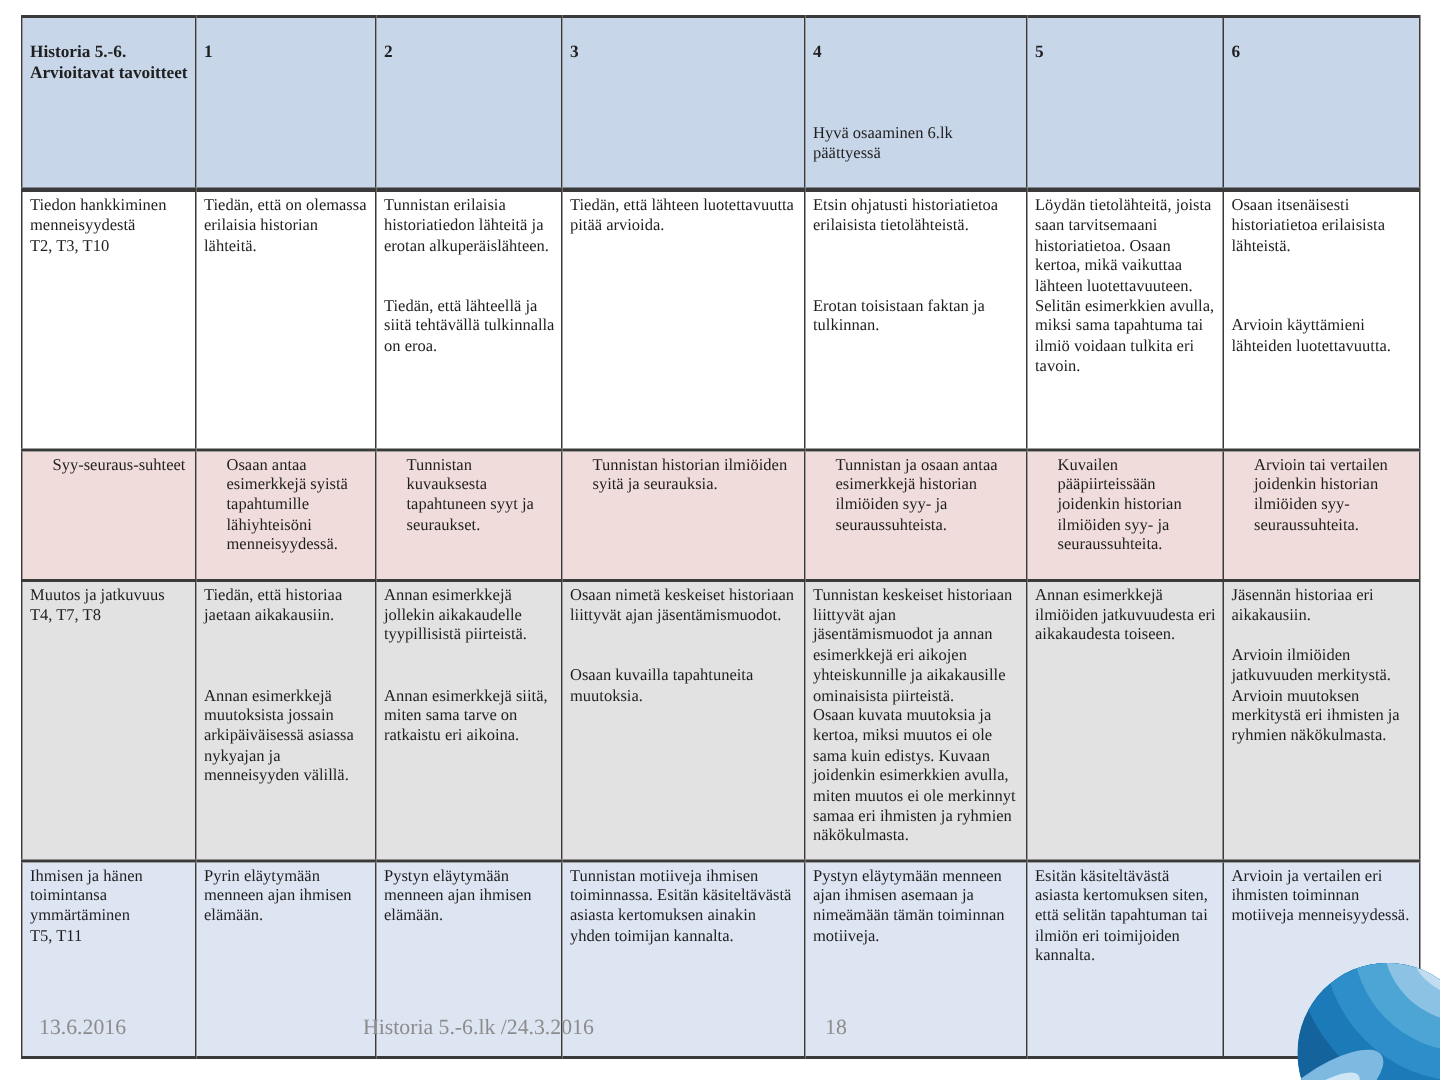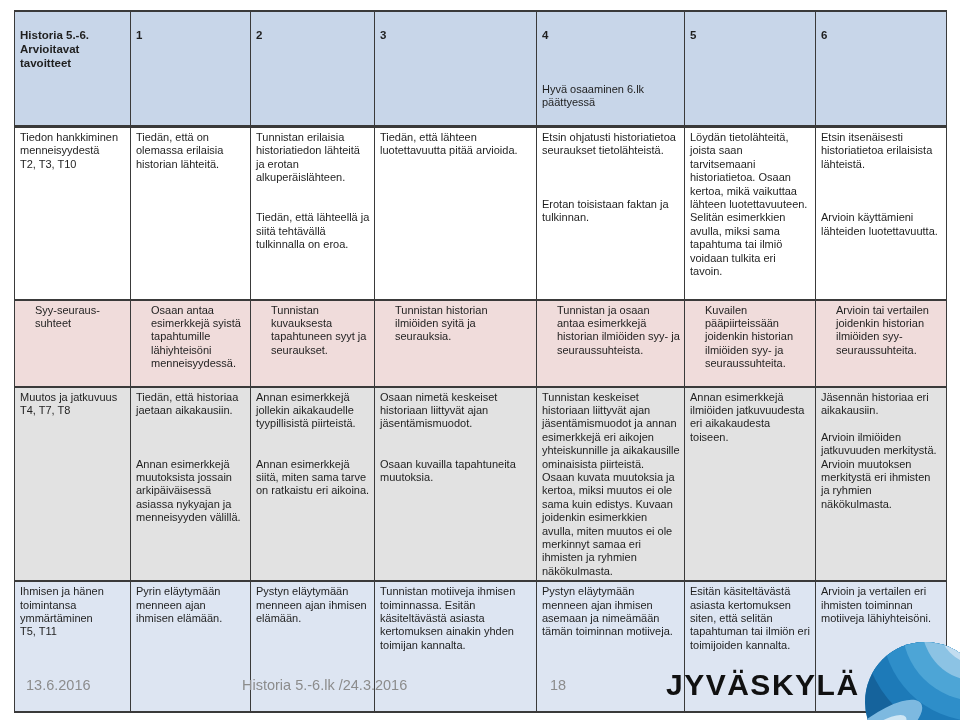--- a/index.html
+++ b/index.html
@@ -1,18 +1,18 @@
 <!DOCTYPE html>
 <html style="--header_bg: #c8d6e9; --row1_bg: #ffffff; --row2_bg: #f0dcdb; --row3_bg: #e2e2e2; --row4_bg: #dde5f2; --border: #3a3a3a; --text: #1f1f1f; --footer_text: #8c8c8c; --wordmark: #111111;"><head>
 <meta charset="utf-8">
 <style>
   html,body{margin:0;padding:0;background:#fff;}
   .slide{
     position:relative;width:960px;height:720px;background:#ffffff;overflow:hidden;
-    font-family:Liberation Sans, sans-serif;
+    font-family:Liberation Serif, serif;
   }
   table.rubric{
     position:absolute;left:14px;top:10px;width:932px;
     border-collapse:collapse;table-layout:fixed;
   }
   .rubric th,.rubric td{
     border-left:1px solid var(--border);
     border-right:1px solid var(--border);
     border-top:2px solid var(--border);
     border-bottom:2px solid var(--border);
@@ -91,27 +91,27 @@
     <tbody>
       <tr class="r0">
         <td>Tiedon hankkiminen menneisyydestä
 T2, T3, T10</td>
         <td>Tiedän, että on olemassa erilaisia historian lähteitä.</td>
         <td>Tunnistan erilaisia historiatiedon lähteitä ja erotan alkuperäislähteen.
 
 
 Tiedän, että lähteellä ja siitä tehtävällä tulkinnalla on eroa.</td>
         <td>Tiedän, että lähteen luotettavuutta pitää arvioida.</td>
-        <td>Etsin ohjatusti historiatietoa seuraukset tietolähteistä.
+        <td>Etsin ohjatusti historiatietoa erilaisista tietolähteistä.
 
 
 
 Erotan toisistaan faktan ja tulkinnan.</td>
         <td>Löydän tietolähteitä, joista saan tarvitsemaani historiatietoa. Osaan kertoa, mikä vaikuttaa lähteen luotettavuuteen. Selitän esimerkkien avulla, miksi sama tapahtuma tai ilmiö voidaan tulkita eri tavoin.</td>
-        <td>Etsin itsenäisesti historiatietoa erilaisista lähteistä.
+        <td>Osaan itsenäisesti historiatietoa erilaisista lähteistä.
 
 
 
 Arvioin käyttämieni lähteiden luotettavuutta.</td>
       </tr>
       <tr class="r1">
         <td>Syy-seuraus-suhteet</td>
         <td>Osaan antaa esimerkkejä syistä tapahtumille lähiyhteisöni menneisyydessä.</td>
         <td>Tunnistan kuvauksesta tapahtuneen syyt ja seuraukset.</td>
         <td>Tunnistan historian ilmiöiden syitä ja seurauksia.</td>
@@ -144,30 +144,29 @@
 Arvioin muutoksen merkitystä eri ihmisten ja ryhmien näkökulmasta.</td>
       </tr>
       <tr class="r3">
         <td>Ihmisen ja hänen toimintansa ymmärtäminen
 T5, T11</td>
         <td>Pyrin eläytymään menneen ajan ihmisen elämään.</td>
         <td>Pystyn eläytymään menneen ajan ihmisen elämään.</td>
         <td>Tunnistan motiiveja ihmisen toiminnassa. Esitän käsiteltävästä asiasta kertomuksen ainakin yhden toimijan kannalta.</td>
         <td>Pystyn eläytymään menneen ajan ihmisen asemaan ja nimeämään tämän toiminnan motiiveja.</td>
         <td>Esitän käsiteltävästä asiasta kertomuksen siten, että selitän tapahtuman tai ilmiön eri toimijoiden kannalta.</td>
-        <td>Arvioin ja vertailen eri ihmisten toiminnan motiiveja lähiyhteisöni.</td>
+        <td>Arvioin ja vertailen eri ihmisten toiminnan motiiveja menneisyydessä.</td>
       </tr>
     </tbody>
   </table>
 
   <div class="footer-text f-date">13.6.2016</div>
   <div class="footer-text f-title">Historia 5.-6.lk /24.3.2016</div>
   <div class="footer-text f-page">18</div>
 
-  <div class="wordmark">JYVÄSKYLÄ</div>
 
   <svg class="logo" viewBox="0 0 95 80" xmlns="http://www.w3.org/2000/svg">
     <defs>
       <clipPath id="ball">
           <circle cx="60" cy="62" r="60"></circle>
         </clipPath>
     </defs>
     <g clip-path="url(#ball)">
       <circle class="logo-band" cx="112" cy="-14" r="200" fill="#2d8ec9"></circle>
       <circle class="logo-band" cx="112" cy="-14" r="150" fill="#15639c"></circle>

